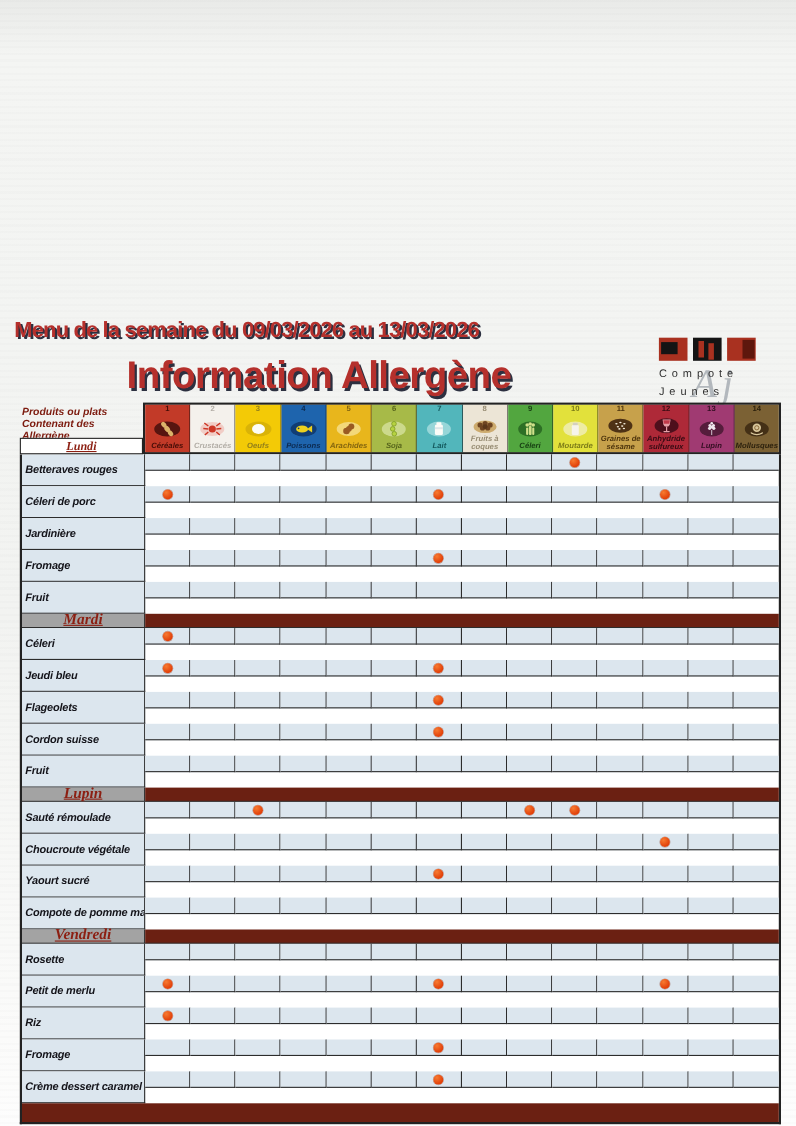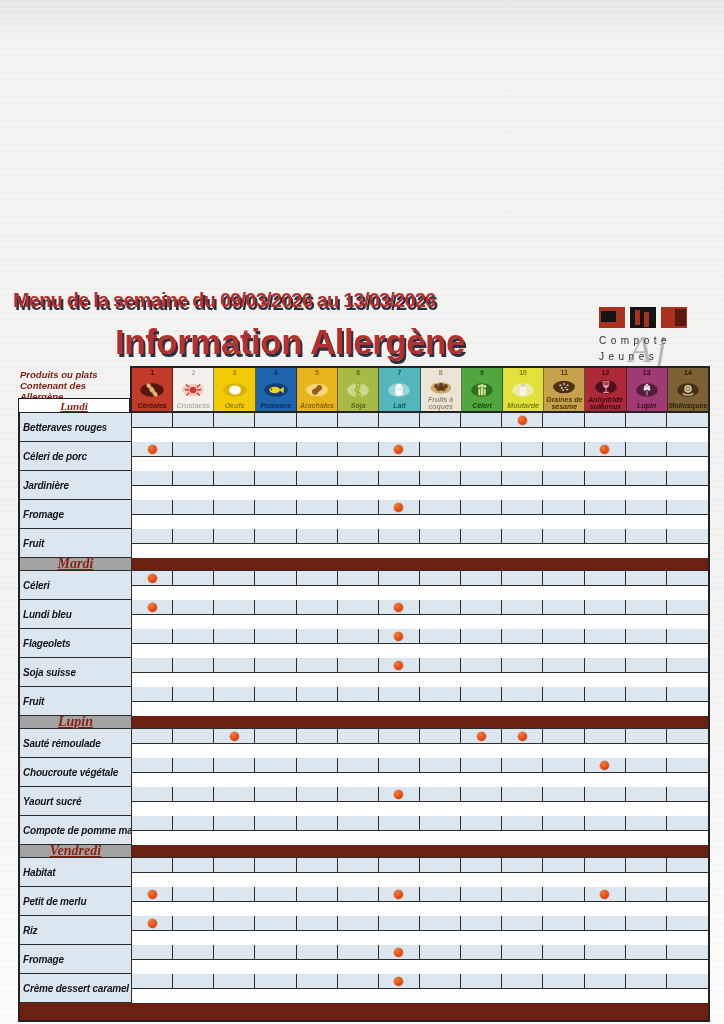--- a/index.html
+++ b/index.html
@@ -415,21 +415,21 @@
         <div class="cell acell"></div>
         <div class="cell acell"></div>
         <div class="cell acell"></div>
         <div class="cell acell"></div>
         <div class="cell acell"></div>
         <div class="cell acell"></div>
         <div class="cell acell"></div>
         <div class="cell acell"></div>
         <div class="cell acell"></div>
         <div class="cell acell cend"></div>
-        <div class="cell dish-cell">Lundi bleu</div>
+        <div class="cell dish-cell">Jeudi bleu</div>
         <div class="cell acell">
           <div class="dot"></div>
         </div>
         <div class="cell acell"></div>
         <div class="cell acell"></div>
         <div class="cell acell"></div>
         <div class="cell acell"></div>
         <div class="cell acell"></div>
         <div class="cell acell">
           <div class="dot"></div>
@@ -451,21 +451,21 @@
         <div class="cell acell">
           <div class="dot"></div>
         </div>
         <div class="cell acell"></div>
         <div class="cell acell"></div>
         <div class="cell acell"></div>
         <div class="cell acell"></div>
         <div class="cell acell"></div>
         <div class="cell acell"></div>
         <div class="cell acell cend"></div>
-        <div class="cell dish-cell">Soja suisse</div>
+        <div class="cell dish-cell">Cordon suisse</div>
         <div class="cell acell"></div>
         <div class="cell acell"></div>
         <div class="cell acell"></div>
         <div class="cell acell"></div>
         <div class="cell acell"></div>
         <div class="cell acell"></div>
         <div class="cell acell">
           <div class="dot"></div>
         </div>
         <div class="cell acell"></div>
@@ -557,21 +557,21 @@
         <div class="cell acell"></div>
         <div class="cell acell"></div>
         <div class="cell acell"></div>
         <div class="cell acell"></div>
         <div class="cell acell"></div>
         <div class="cell acell"></div>
         <div class="cell acell"></div>
         <div class="cell acell cend"></div>
         <div class="cell day-cell">Vendredi</div>
         <div class="cell day-bar cend" style="grid-column: span 14;"></div>
-        <div class="cell dish-cell">Habitat</div>
+        <div class="cell dish-cell">Rosette</div>
         <div class="cell acell"></div>
         <div class="cell acell"></div>
         <div class="cell acell"></div>
         <div class="cell acell"></div>
         <div class="cell acell"></div>
         <div class="cell acell"></div>
         <div class="cell acell"></div>
         <div class="cell acell"></div>
         <div class="cell acell"></div>
         <div class="cell acell"></div>

